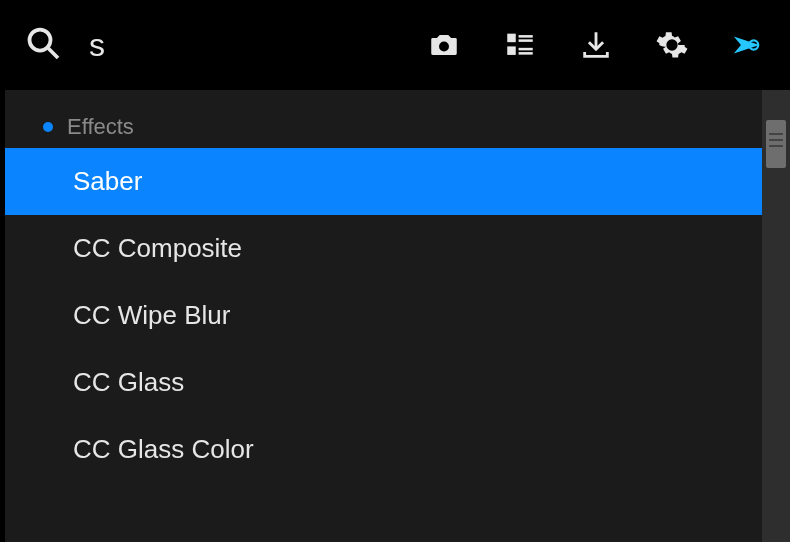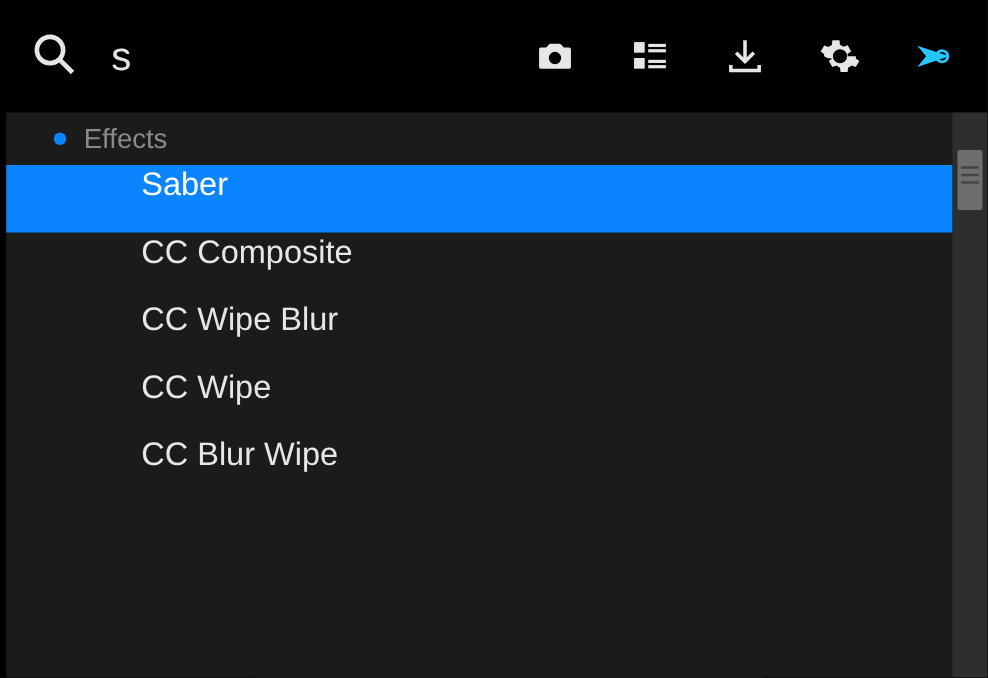--- a/index.html
+++ b/index.html
@@ -49,39 +49,41 @@
       display: flex;
       position: relative;
     }
     .left-margin {
       width: 5px;
       background: #000;
     }
     .list-wrap {
       flex: 1;
       position: relative;
+      margin-top: 16px;
     }
     .category-row {
       display: flex;
       align-items: center;
       gap: 14px;
       padding: 8px 0 8px 38px;
       color: #8a8a8a;
       font-size: 22px;
     }
     .blue-dot {
       width: 10px;
       height: 10px;
       border-radius: 50%;
       background: #0a84ff;
     }
     .item {
-      height: 54px;
-      display: flex;
-      padding-left: 108px;
+      height: 67px;
+      display: flex;
+      align-items: center;
+      padding-left: 68px;
       color: #e6e6e6;
       font-size: 26px;
       cursor: pointer;
     }
     .item.selected {
       background: #0a84ff;
       color: #fff;
     }
     .scroll-track {
       width: 28px;
@@ -174,24 +176,24 @@
         <div class="item selected">
           <span>Saber</span>
         </div>
         <div class="item">
           <span>CC Composite</span>
         </div>
         <div class="item">
           <span>CC Wipe Blur</span>
         </div>
         <div class="item">
-          <span>CC Wipe</span>
-        </div>
-        <div class="item">
-          <span>CC Blur Wipe</span>
+          <span>CC Glass</span>
+        </div>
+        <div class="item">
+          <span>CC Glass Color</span>
         </div>
       </div>
   </div>
   <div class="scroll-track">
     <div class="scroll-thumb"></div>
     <div class="scroll-lines">
       <div></div>
         <div></div>
         <div></div>
     </div>

